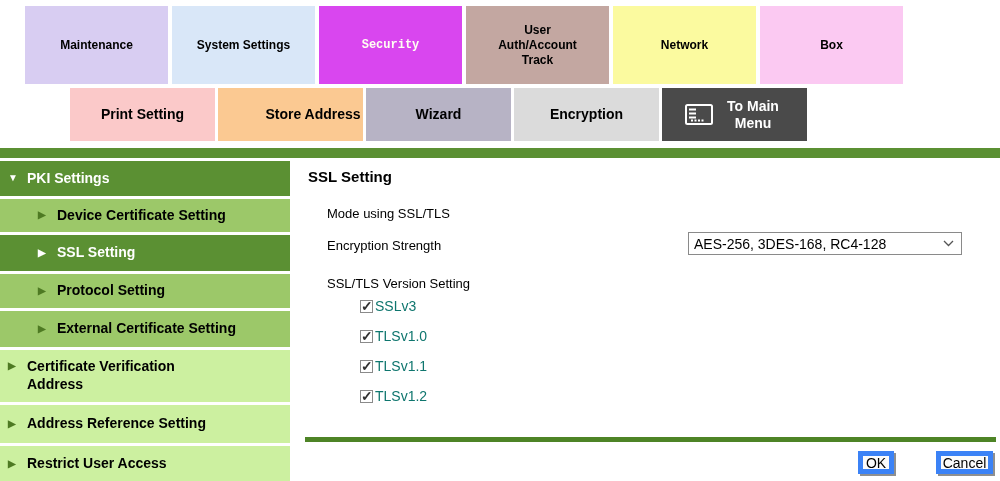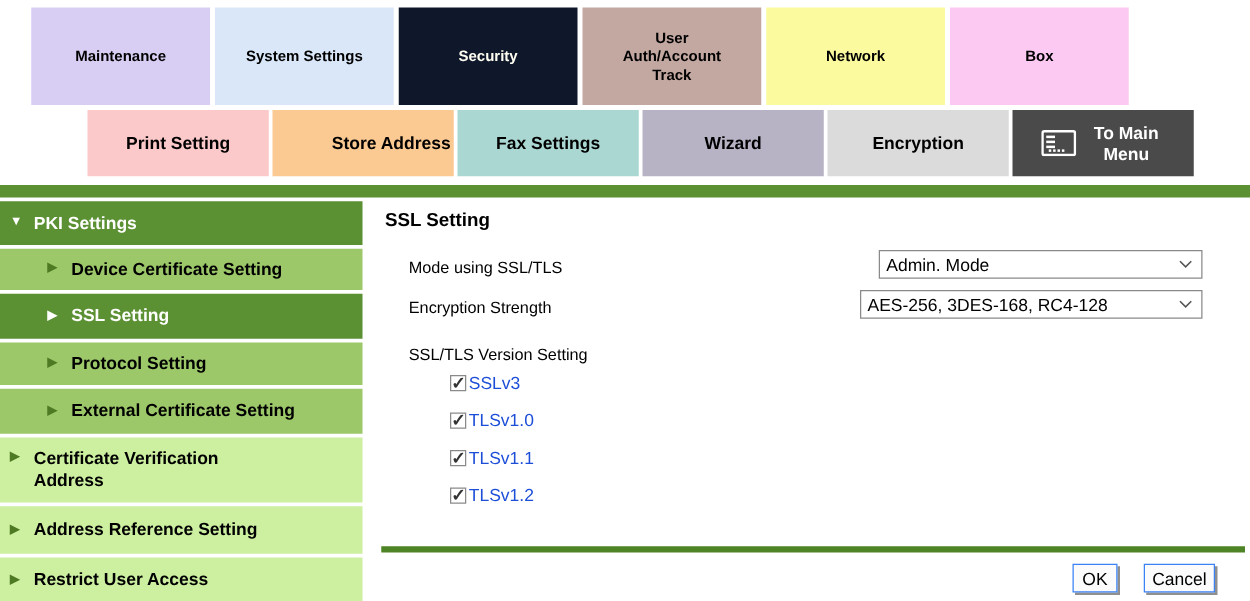--- a/index.html
+++ b/index.html
@@ -6,21 +6,21 @@
   html,body { width:1000px; height:481px; background:#ffffff;
     font-family:"Liberation Sans", sans-serif; overflow:hidden; }
   #app { position:relative; width:1000px; height:481px; background:#fff; }
 
   
   .tabs-row1 { position:absolute; left:25px; top:6px; display:flex; gap:4px; }
   .tab1 { width:143px; height:78px; display:flex; align-items:center; justify-content:center;
           font-weight:bold; font-size:12px; color:#000; text-align:center; line-height:1.25; cursor:pointer; }
   .t-maintenance { background:#d8cdf2; }
   .t-system      { background:#d9e7f8; }
-  .t-security    { background:#0f172a; color:#fffef2; }
+  .t-security    { background:#d946ef; color:#fffef2;font-family:Liberation Mono, monospace; }
   .t-userauth    { background:#c3a7a1; }
   .t-userauth span { max-width:100px; }
   .t-network     { background:#fbfa9f; }
   .t-box         { background:#fbc9f2; }
 
   .tabs-row2 { position:absolute; left:70px; top:88px; display:flex; gap:3px;justify-content:flex-end; }
   .tab2 { width:145px; height:53px; display:flex; align-items:center; justify-content:center;
           font-weight:bold; font-size:14px; color:#000; text-align:center; line-height:1.2; cursor:pointer; }
   .t-print     { background:#fbc9c9; }
   .t-store     { background:#fbc992;padding-left:45px; }
@@ -54,34 +54,34 @@
   
   .page-title { position:absolute; left:308px; top:168px; font-weight:bold; font-size:15px; color:#000; }
   .fld-label { position:absolute; left:327px; font-size:13px; color:#000; }
   .sel { position:absolute; height:23px; border:1px solid #8a8a8a; background:#fff;
          display:flex; align-items:center; justify-content:space-between;
          font-size:14px; color:#000; padding:0 7px 0 5px; cursor:pointer; }
   .sel-mode { left:703px; top:200px; width:259px; }
   .sel-enc  { left:688px; top:232px; width:274px; }
   .chev { flex:0 0 auto; margin-left:6px; }
 
-  .chk-row { position:absolute; left:360px; display:flex; align-items:center; font-size:14px; color:#1d4ed8; cursor:pointer; }
+  .chk-row { position:absolute; left:360px; display:flex; align-items:center; font-size:14px; color:#0f766e; cursor:pointer; }
   .chk { width:13px; height:13px; border:1px solid #8a8a8a; background:#fff; position:relative;
          margin-right:2px; flex:0 0 auto; }
   .chk.checked::before { content:"\2713"; position:absolute; left:0px; top:-3px;
          font-size:14px; font-weight:bold; color:#333; }
 
   .divider { position:absolute; left:305px; top:437px; width:691px; height:5px; background:#4e8426; }
 
-  .btn { position:absolute; top:451px; height:23px; background:#fbfbfb; border:1px solid #3b82f6;
+  .btn { position:absolute; top:451px; height:23px; background:#fbfbfb; border:5px solid #3b82f6;
          box-shadow:2px 2px 0 0 #8f8f8f; font-size:14px; color:#000;
          display:flex; align-items:center; justify-content:center; padding:0 6px; cursor:pointer;
          font-family:"Liberation Sans", sans-serif; }
   .btn-ok { left:858px; width:36px; }
-  .btn-cancel { left:915px; width:57px; }
+  .btn-cancel { left:936px; width:57px; }
 </style>
 </head>
 <body>
 
 <div id="app">
 
   <div class="tabs-row1">
     <div class="tab1 t-maintenance">
         <span>Maintenance</span>
       </div>
@@ -101,23 +101,20 @@
         <span>Box</span>
       </div>
   </div>
 
   <div class="tabs-row2">
     <div class="tab2 t-print">
         <span>Print Setting</span>
       </div>
     <div class="tab2 t-store">
         <span>Store Address</span>
-      </div>
-    <div class="tab2 t-fax">
-        <span>Fax Settings</span>
       </div>
     <div class="tab2 t-wizard">
         <span>Wizard</span>
       </div>
     <div class="tab2 t-customize">
         <span>Encryption</span>
       </div>
     <div class="tab2 t-mainmenu">
       <svg class="menu-icon" width="28" height="21" viewBox="0 0 28 21">
         <rect x="1" y="1" width="26" height="19" rx="1.5" fill="none" stroke="#ffffff" stroke-width="2"></rect>
@@ -166,26 +163,20 @@
     </div>
     <div class="side-item bg-pale h36">
       <span class="arr">▶</span>
       <span>Restrict User Access</span>
     </div>
   </div>
 
   <div class="page-title">SSL Setting</div>
 
   <div class="fld-label" style="top:206px;">Mode using SSL/TLS</div>
-  <div class="sel sel-mode">
-    <span>Admin. Mode</span>
-    <svg class="chev" width="11" height="7" viewBox="0 0 11 7">
-      <polyline points="1,1 5.5,5.5 10,1" fill="none" stroke="#555555" stroke-width="1.3"></polyline>
-    </svg>
-  </div>
 
   <div class="fld-label" style="top:238px;">Encryption Strength</div>
   <div class="sel sel-enc">
     <span>AES-256, 3DES-168, RC4-128</span>
     <svg class="chev" width="11" height="7" viewBox="0 0 11 7">
       <polyline points="1,1 5.5,5.5 10,1" fill="none" stroke="#555555" stroke-width="1.3"></polyline>
     </svg>
   </div>
 
   <div class="fld-label" style="top:276px;">SSL/TLS Version Setting</div>

